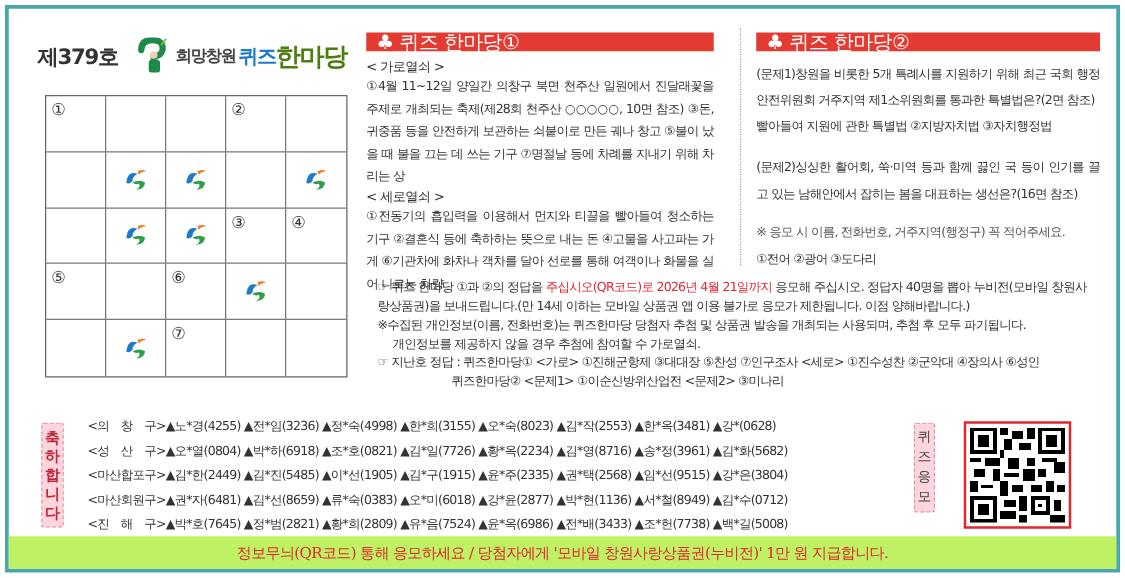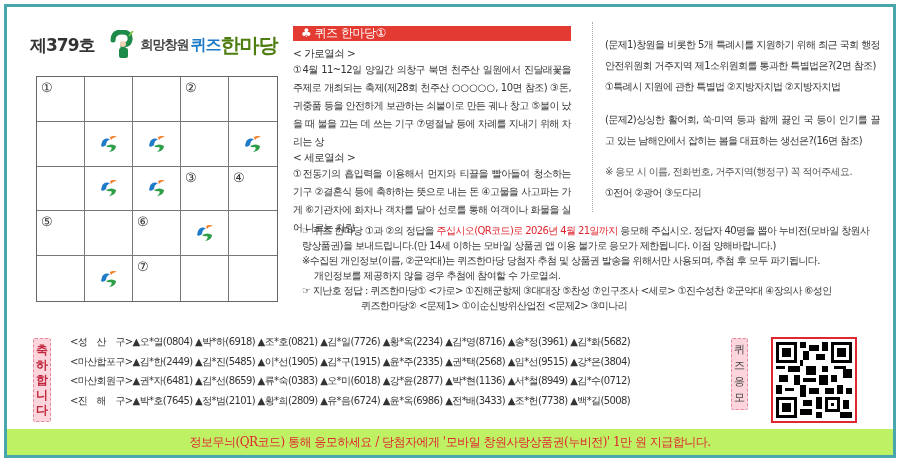--- a/index.html
+++ b/index.html
@@ -19,21 +19,21 @@
   .grid { position:absolute; left:36px; top:76px; width:242px; height:226px; border:1px solid #666;
           display:grid; grid-template-columns:repeat(5,1fr); grid-template-rows:repeat(5,1fr); }
   .cell { border-right:1px solid #777; border-bottom:1px solid #777; position:relative; }
   .cell:nth-child(5n) { border-right:none; }
   .cell:nth-child(n+21) { border-bottom:none; }
   .num { position:absolute; left:4px; top:3px; font-size:13px; font-family:"DejaVu Serif", serif; color:#333; }
   .logo { position:absolute; left:50%; top:50%; width:22px; height:20px; transform:translate(-50%,-50%); }
 
   
   .section { position:absolute; }
-  .sec-head { background:#e33b31; color:#fff; font-size:12px; height:15px; line-height:15px; padding-left:8px; letter-spacing:-0.5px; }
+  .sec-head { background:#e33b31; color:#fff; font-size:16px; height:15px; line-height:15px; padding-left:8px; letter-spacing:-0.5px; }
   .quiz1 { left:293px; top:26px; width:278px; }
   .quiz2 { left:605px; top:26px; width:275px; }
   .sub-label { font-size:10.5px; color:#333; margin-top:6px; letter-spacing:-0.5px; }
   .para { font-size:10px; line-height:18px; color:#333; letter-spacing:-0.6px; text-align:justify; }
   .q2 .para { line-height:21px; }
   .divider-v { position:absolute; left:592px; top:22px; height:190px; border-left:1px dotted #aaa; }
 
   .notice { position:absolute; left:302px; top:223px; width:580px; font-size:10px; line-height:15px; color:#333; letter-spacing:-0.6px; }
   .notice .red { color:#e0262f; }
   .indent { padding-left:12px; }
@@ -162,51 +162,53 @@
   <div class="sec-head">♣ 퀴즈 한마당①</div>
   <div class="sub-label">&lt; 가로열쇠 &gt;</div>
   <div class="para">①4월 11~12일 양일간 의창구 북면 천주산 일원에서 진달래꽃을 주제로 개최되는 축제(제28회 천주산 ○○○○○, 10면 참조) ③돈, 귀중품 등을 안전하게 보관하는 쇠붙이로 만든 궤나 창고 ⑤불이 났을 때 불을 끄는 데 쓰는 기구 ⑦명절날 등에 차례를 지내기 위해 차리는 상</div>
   <div class="sub-label" style="margin-top:0">&lt; 세로열쇠 &gt;</div>
   <div class="para">①전동기의 흡입력을 이용해서 먼지와 티끌을 빨아들여 청소하는 기구 ②결혼식 등에 축하하는 뜻으로 내는 돈 ④고물을 사고파는 가게 ⑥기관차에 화차나 객차를 달아 선로를 통해 여객이나 화물을 실어 나르는 차량</div>
 </div>
 
 <div class="divider-v"></div>
 
 <div class="section quiz2 q2">
+  <div class="sec-head">♣ 퀴즈 한마당②</div>
   <div class="para" style="margin-top:8px">(문제1)창원을 비롯한 5개 특례시를 지원하기 위해 최근 국회 행정안전위원회 거주지역 제1소위원회를 통과한 특별법은?(2면 참조)</div>
-  <div class="para">①특례시 지원에 관한 특별법 ②지방자치법 ②지방자치법</div>
+  <div class="para">빨아들여 지원에 관한 특별법 ②지방자치법 ③자치행정법</div>
   <div class="para" style="margin-top:12px">(문제2)싱싱한 활어회, 쑥·미역 등과 함께 끓인 국 등이 인기를 끌고 있는 남해안에서 잡히는 봄을 대표하는 생선은?(16면 참조)</div>
   <div class="para" style="margin-top:10px;color:#555">※ 응모 시 이름, 전화번호, 거주지역(행정구) 꼭 적어주세요.</div>
   <div class="para">①전어 ②광어 ③도다리</div>
 </div>
 
 <div class="notice">
   <div>
     <span>☞ 퀴즈 한마당 ①과 ②의 정답을 </span><span class="red">주십시오(QR코드)로 2026년 4월 21일까지</span><span> 응모해 주십시오. 정답자 40명을 뽑아 누비전(모바일 창원사</span>
   </div>
   <div>랑상품권)을 보내드립니다.(만 14세 이하는 모바일 상품권 앱 이용 불가로 응모가 제한됩니다. 이점 양해바랍니다.)</div>
-  <div>※수집된 개인정보(이름, ②군악대)는 퀴즈한마당 당첨자 추첨 및 상품권 발송을 위해서만 사용되며, 추첨 후 모두 파기됩니다.</div>
+  <div>※수집된 개인정보(이름, 전화번호)는 퀴즈한마당 당첨자 추첨 및 상품권 발송을 개최되는 사용되며, 추첨 후 모두 파기됩니다.</div>
   <div class="indent">개인정보를 제공하지 않을 경우 추첨에 참여할 수 가로열쇠.</div>
   <div>☞ 지난호 정답 : 퀴즈한마당① &lt;가로&gt; ①진해군항제 ③대대장 ⑤찬성 ⑦인구조사  &lt;세로&gt; ①진수성찬 ②군악대 ④장의사 ⑥성인</div>
   <div class="indent2">퀴즈한마당② &lt;문제1&gt; ①이순신방위산업전  &lt;문제2&gt; ③미나리</div>
 </div>
 
 <div class="congrats">
   <span class="vchar">축</span>
   <span class="vchar">하</span>
   <span class="vchar">합</span>
   <span class="vchar">니</span>
   <span class="vchar">다</span>
 </div>
 
 <div class="winners">
+  <div><span class="district">&lt;의　창　구&gt;</span><span>▲노*경(4255) ▲전*임(3236) ▲정*숙(4998) ▲한*희(3155) ▲오*숙(8023) ▲김*작(2553) ▲한*옥(3481) ▲강*(0628)</span></div>
   <div><span class="district">&lt;성　산　구&gt;</span><span>▲오*열(0804) ▲박*하(6918) ▲조*호(0821) ▲김*일(7726) ▲황*옥(2234) ▲김*영(8716) ▲송*정(3961) ▲김*화(5682)</span></div>
   <div><span class="district">&lt;마산합포구&gt;</span><span>▲김*한(2449) ▲김*진(5485) ▲이*선(1905) ▲김*구(1915) ▲윤*주(2335) ▲권*택(2568) ▲임*선(9515) ▲강*은(3804)</span></div>
   <div><span class="district">&lt;마산회원구&gt;</span><span>▲권*자(6481) ▲김*선(8659) ▲류*숙(0383) ▲오*미(6018) ▲강*윤(2877) ▲박*현(1136) ▲서*철(8949) ▲김*수(0712)</span></div>
-  <div><span class="district">&lt;진　해　구&gt;</span><span>▲박*호(7645) ▲정*범(2101) ▲황*희(2809) ▲유*음(6724) ▲윤*옥(6986) ▲전*배(3433) ▲조*헌(7738) ▲백*길(5008)</span></div>
+  <div><span class="district">&lt;진　해　구&gt;</span><span>▲박*호(7645) ▲정*범(2821) ▲황*희(2809) ▲유*음(7524) ▲윤*옥(6986) ▲전*배(3433) ▲조*헌(7738) ▲백*길(5008)</span></div>
 </div>
 
 <div class="apply-tag">
   <span class="vchar">퀴</span>
   <span class="vchar">즈</span>
   <span class="vchar">응</span>
   <span class="vchar">모</span>
 </div>
 
 <div class="qr">

